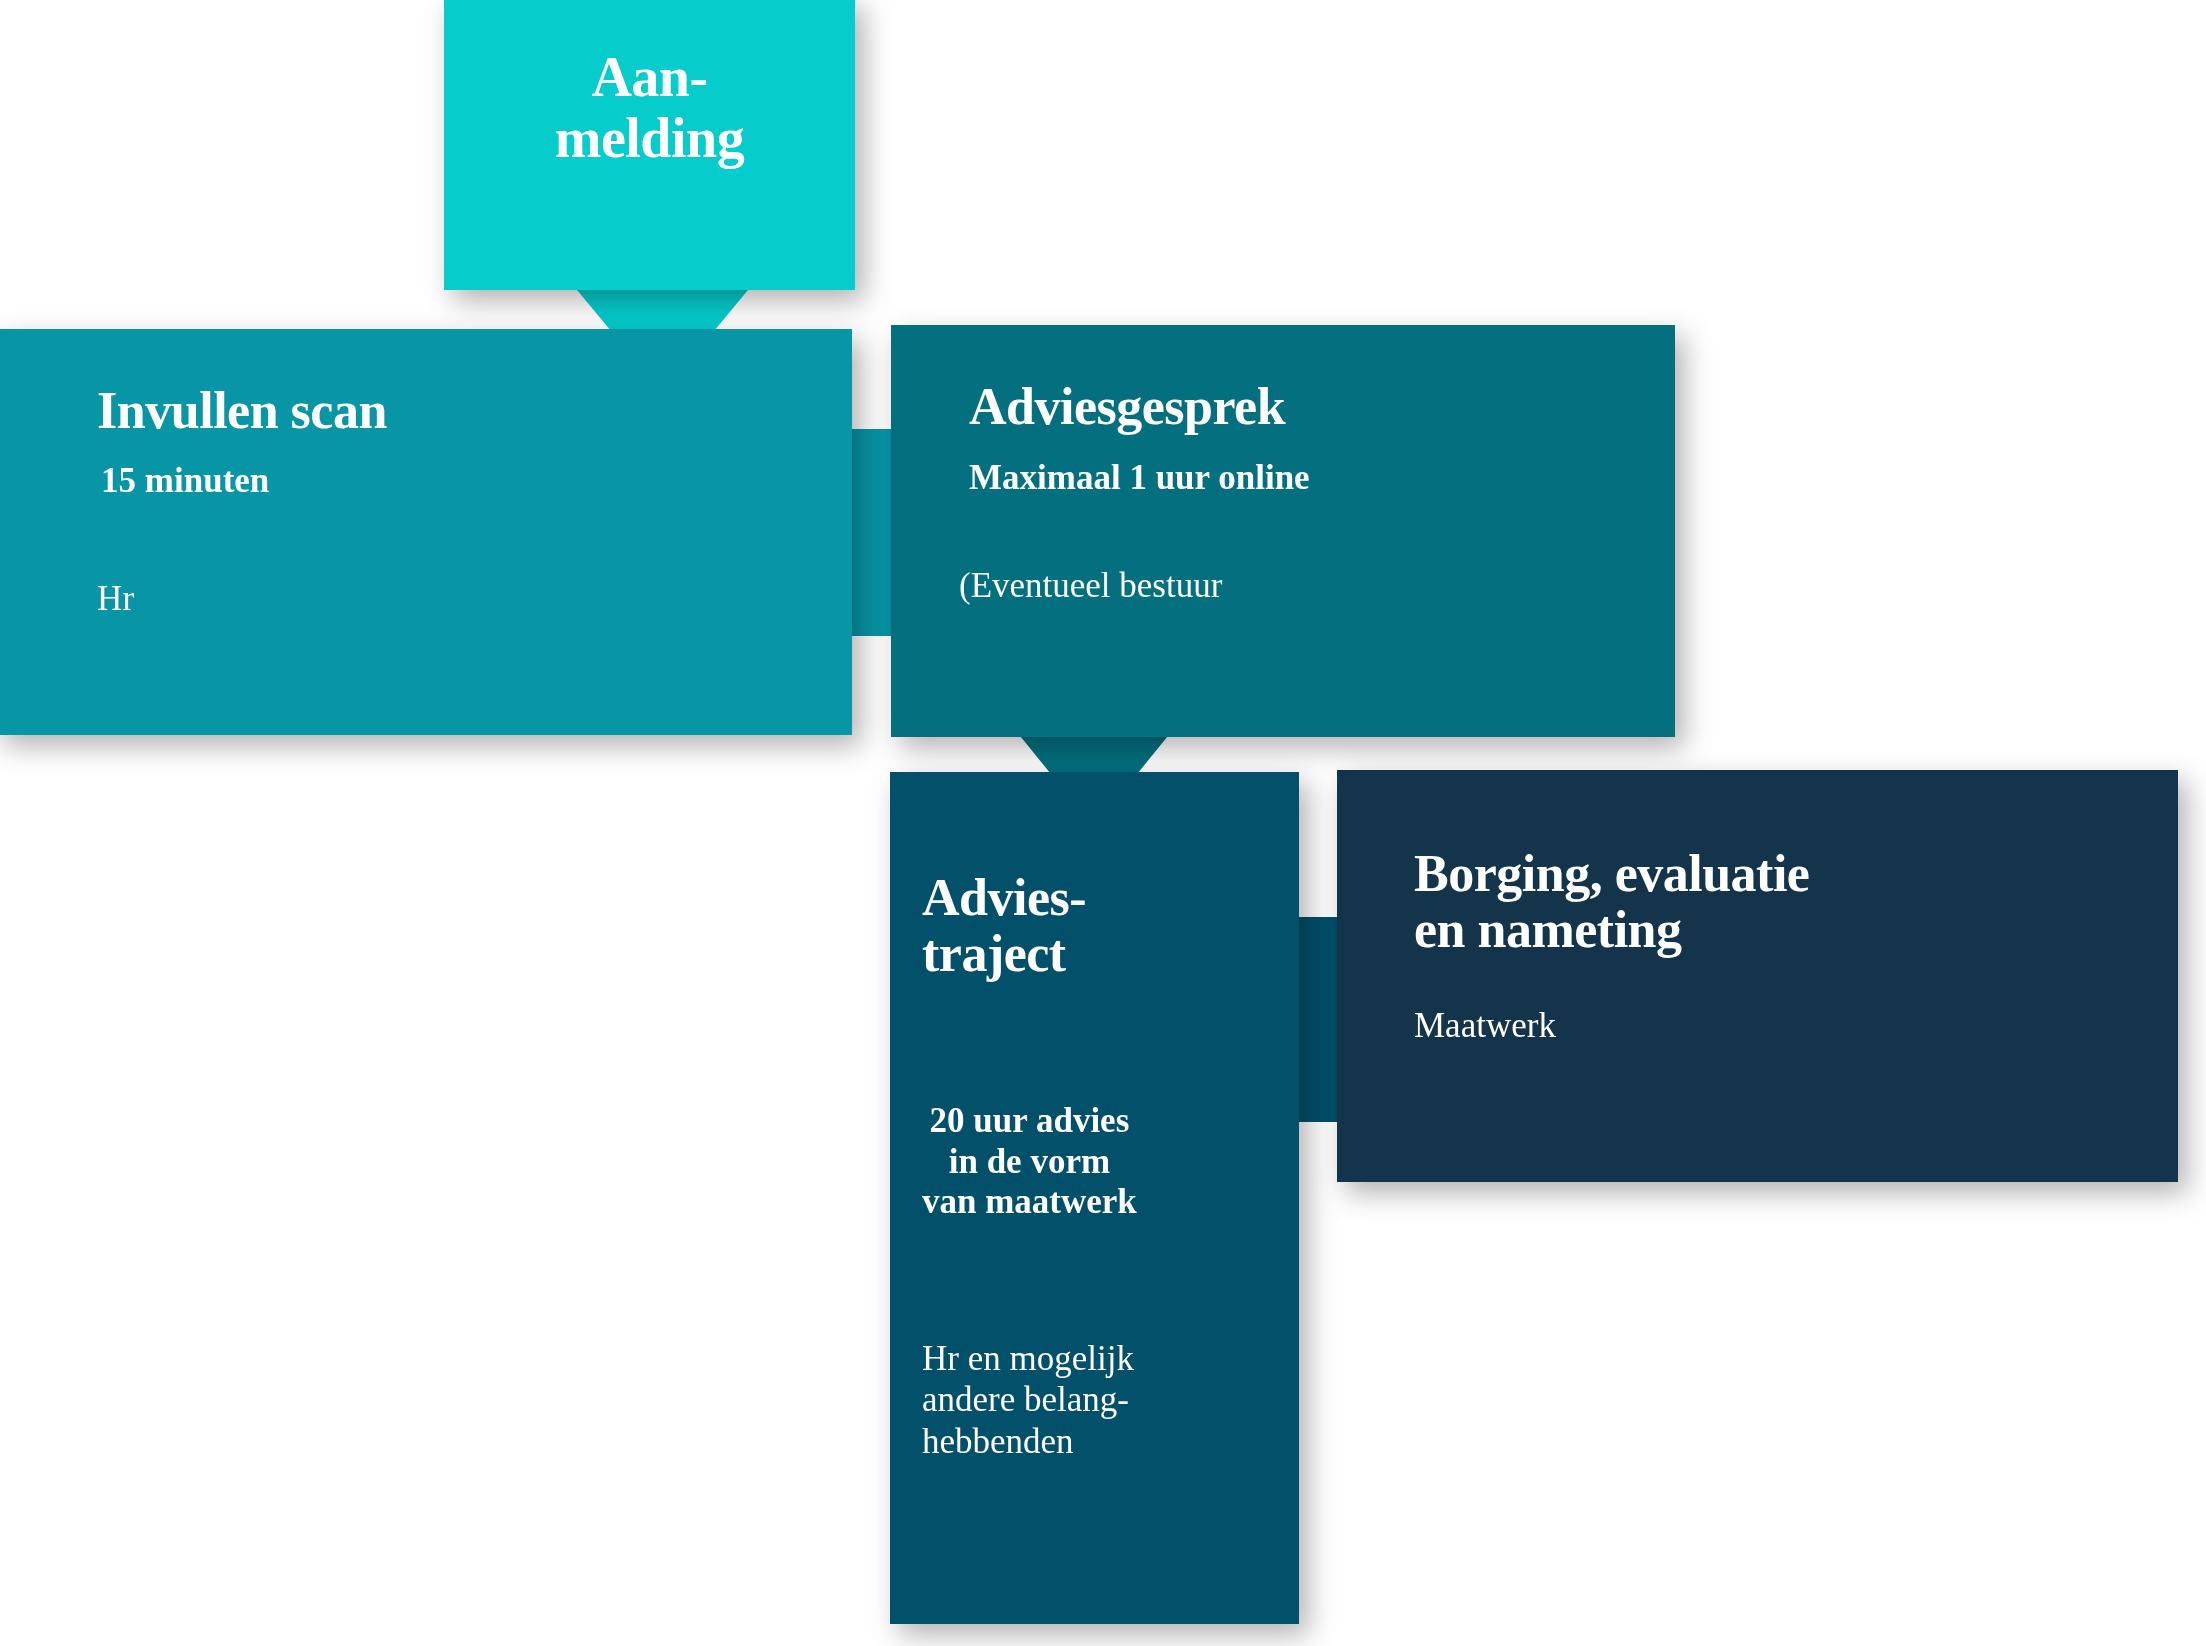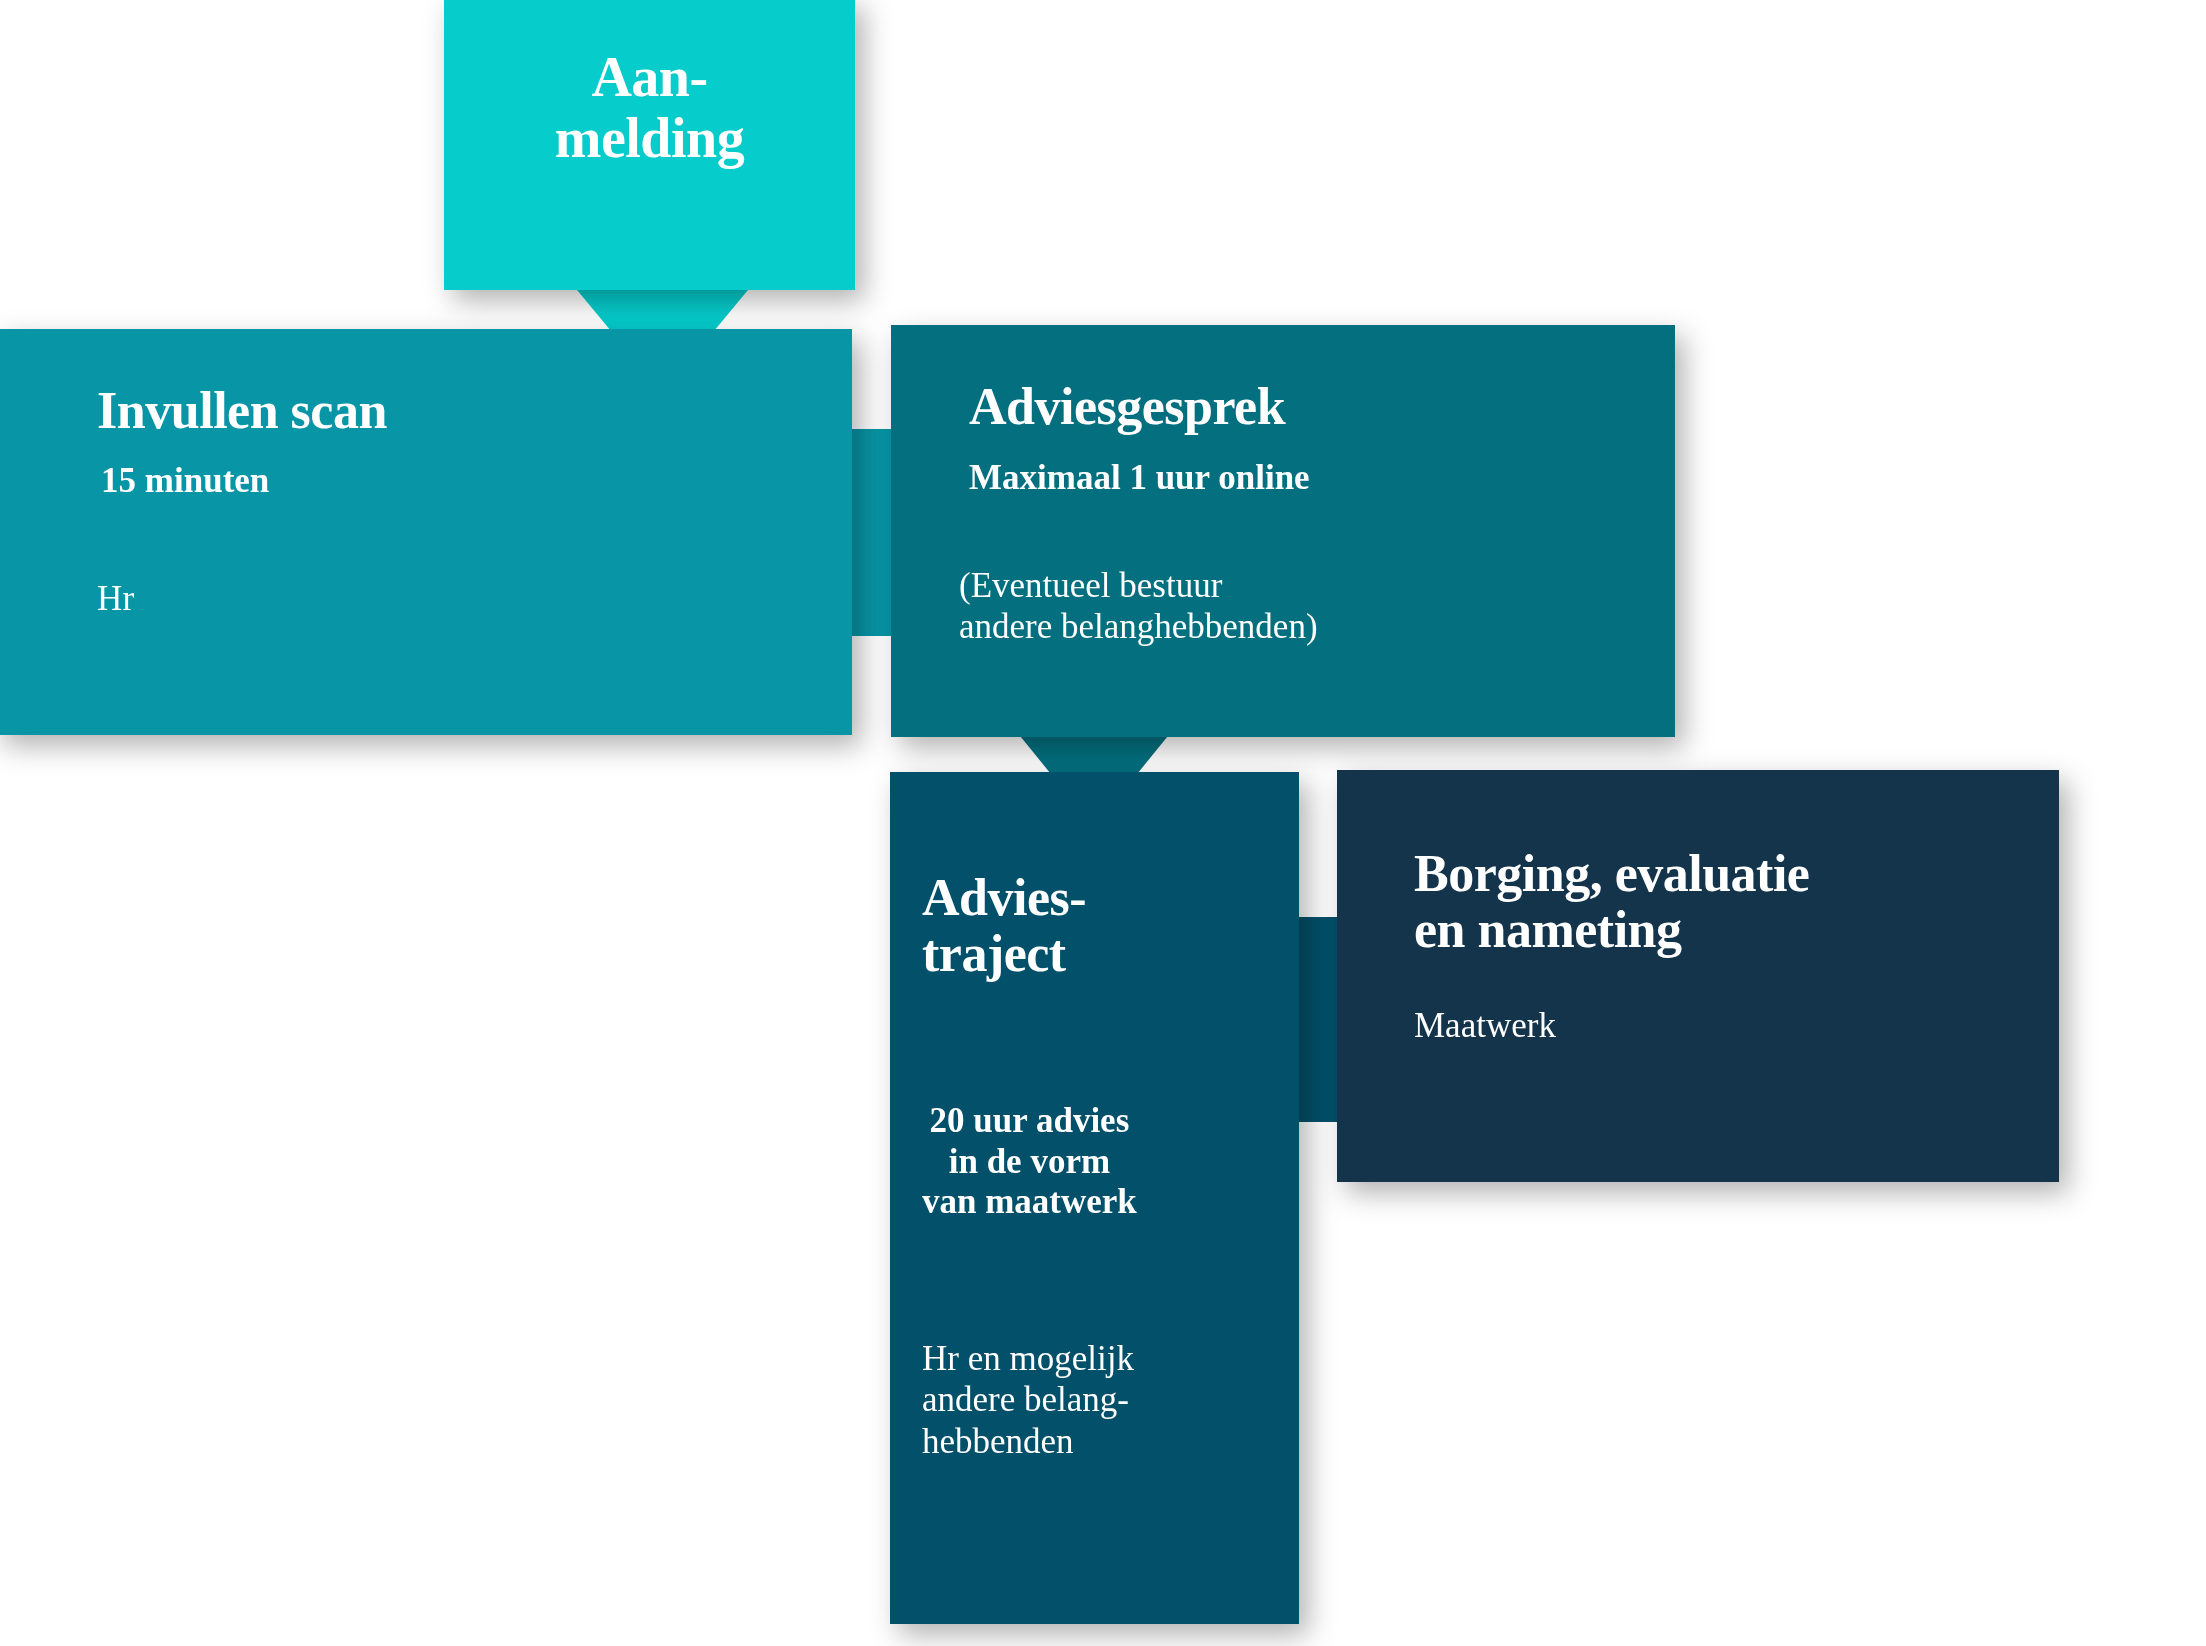--- a/index.html
+++ b/index.html
@@ -173,21 +173,21 @@
     width: 113px;
     height: 205px;
     background: #03506A;
     clip-path: polygon(0% 0%, 50% 0%, 100% 50%, 50% 100%, 0% 100%);
   }
 
   
   #box-borging {
     left: 1337px;
     top: 770px;
-    width: 722px;
+    width: 841px;
     height: 412px;
     background: #13344B;
   }
   #box-borging .title {
     position: absolute;
     left: 77px;
     top: 76px;
     font-size: 52px;
   }
   #box-borging .sub-light {
@@ -219,21 +219,20 @@
     <div class="sub-light">Hr</div>
   </div>
 
   <div id="arrow-adviesgesprek-down" class="shadow"></div>
 
   <div id="box-adviesgesprek" class="box shadow">
     <div class="title">Adviesgesprek</div>
     <div class="sub-bold">Maximaal 1 uur online</div>
     <div class="sub-light">
       <div>(Eventueel bestuur</div>
-      <div>andere belanghebbenden)</div>
     </div>
   </div>
 
   <div id="arrow-adviestraject-right" class="shadow"></div>
 
   <div id="box-adviestraject" class="box shadow">
     <div class="title">
       <div>Advies-</div>
       <div>traject</div>
     </div>

